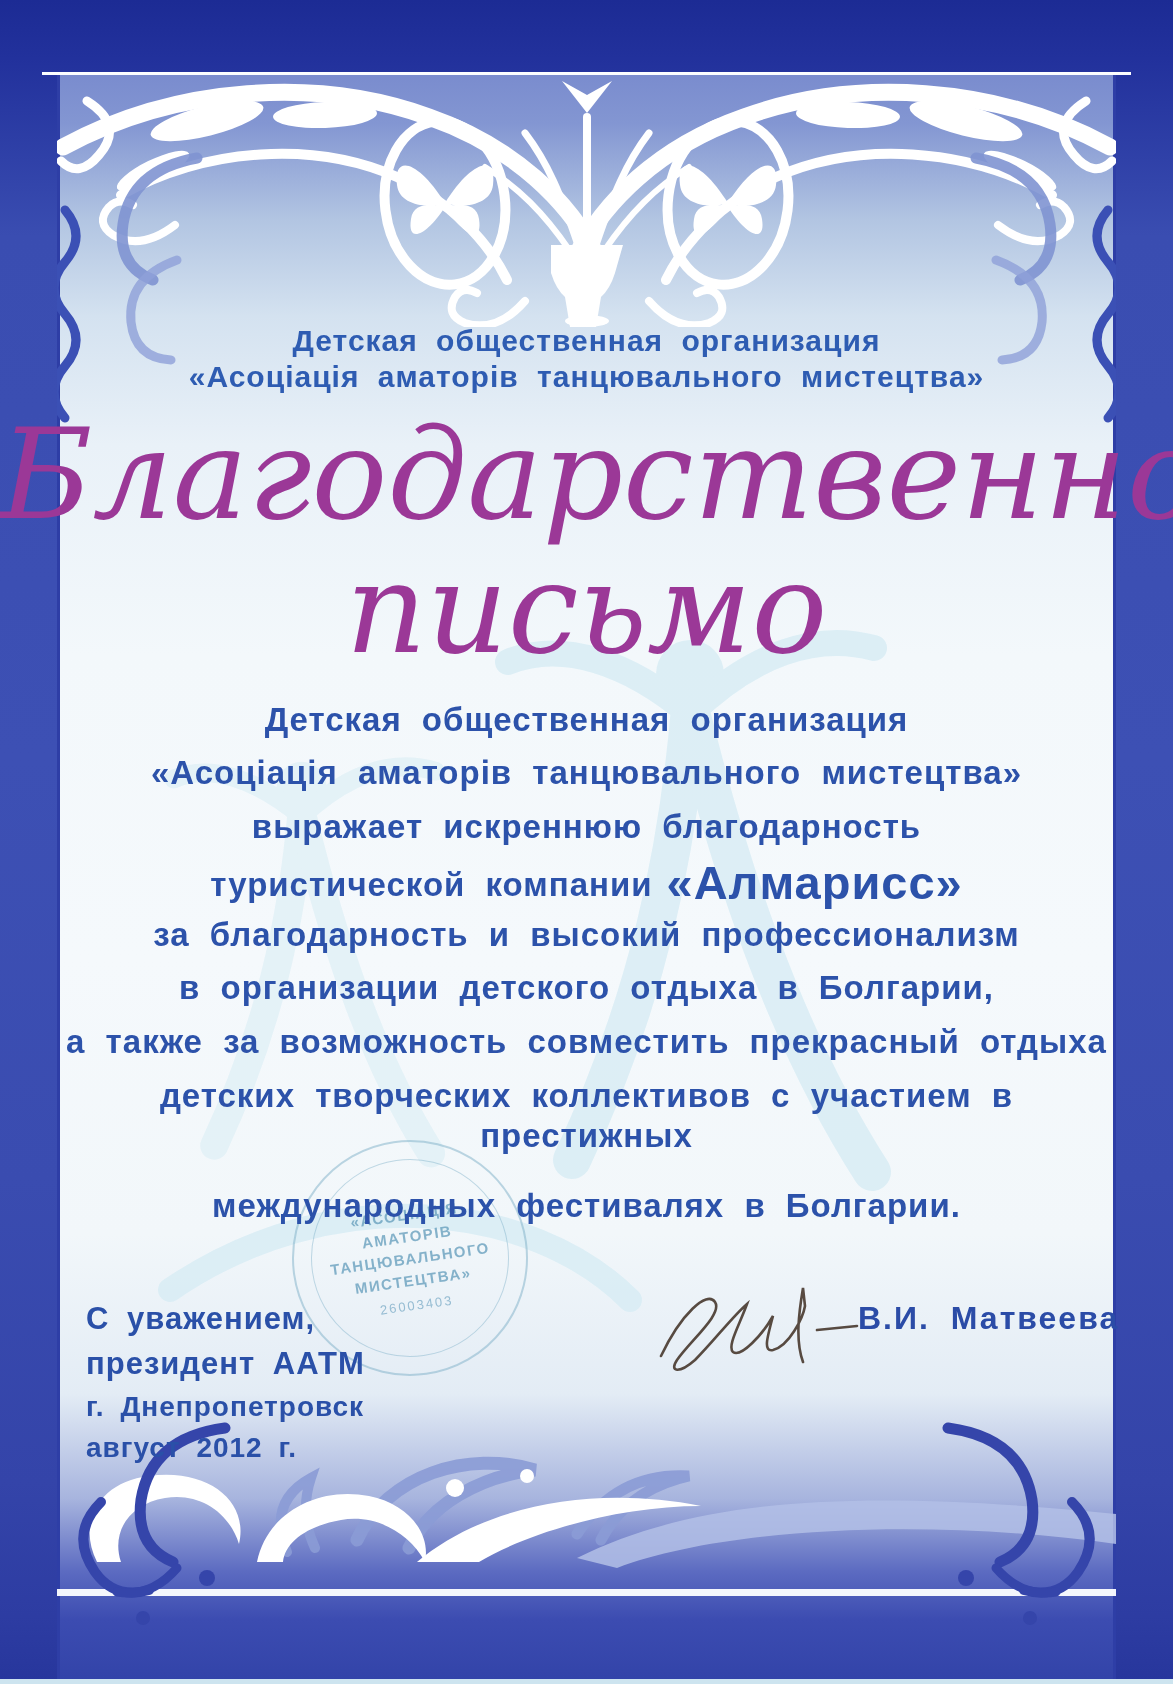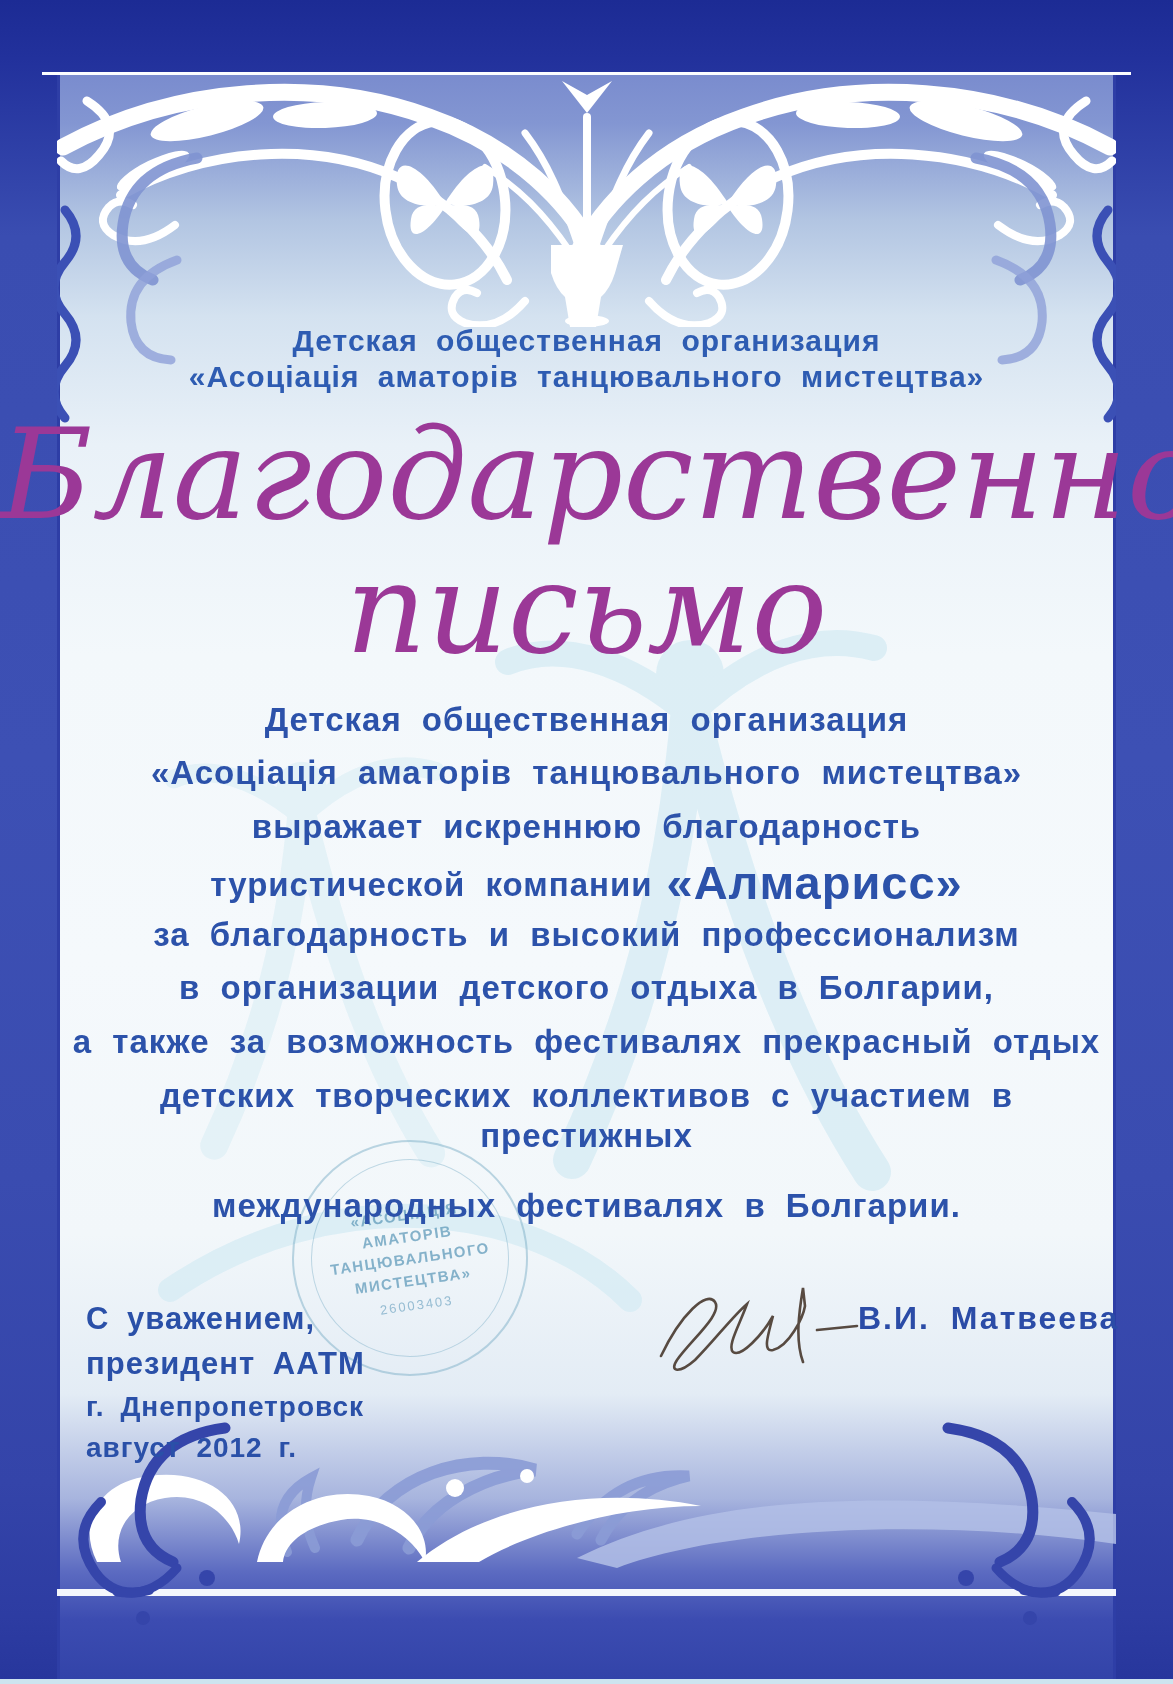--- a/index.html
+++ b/index.html
@@ -191,21 +191,21 @@
   <div class="title t2">письмо</div>
 
   <div class="bline" style="top:700px;">Детская общественная организация</div>
   <div class="bline" style="top:753px;">«Асоціація аматорів танцювального мистецтва»</div>
   <div class="bline" style="top:855px;">
     <span>туристической компании</span><span class="company">«Алмарисс»</span>
   </div>
   <div class="bline" style="top:807px;">выражает искреннюю благодарность</div>
   <div class="bline" style="top:915px;">за благодарность и высокий профессионализм</div>
   <div class="bline" style="top:968px;">в организации детского отдыха в Болгарии,</div>
-  <div class="bline" style="top:1022px;">а также за возможность фестивалях прекрасный отдых</div>
+  <div class="bline" style="top:1022px;">а также за возможность совместить прекрасный отдыха</div>
   <div class="bline" style="top:1076px;">детских творческих коллективов с участием в престижных</div>
   <div class="bline" style="top:1186px;">международных фестивалях в Болгарии.</div>
 
   <div class="signoff" style="top:1278px;">
     <div>С уважением,</div>
     <div>президент ААТМ</div>
   </div>
 
   <svg class="sig" width="250" height="100" viewBox="0 0 250 100">
     <path d="M16,78 C36,36 62,12 70,24 C78,36 46,62 32,82 C24,94 34,96 50,82 C68,64 88,38 102,26 C94,48 82,68 88,74 C96,80 118,56 128,38 C122,60 118,74 128,72 C144,68 158,40 160,28 L158,10 C154,34 150,62 158,84 M172,52 L212,48" fill="none" stroke="#574a41" stroke-width="2.6" stroke-linecap="round"></path>

